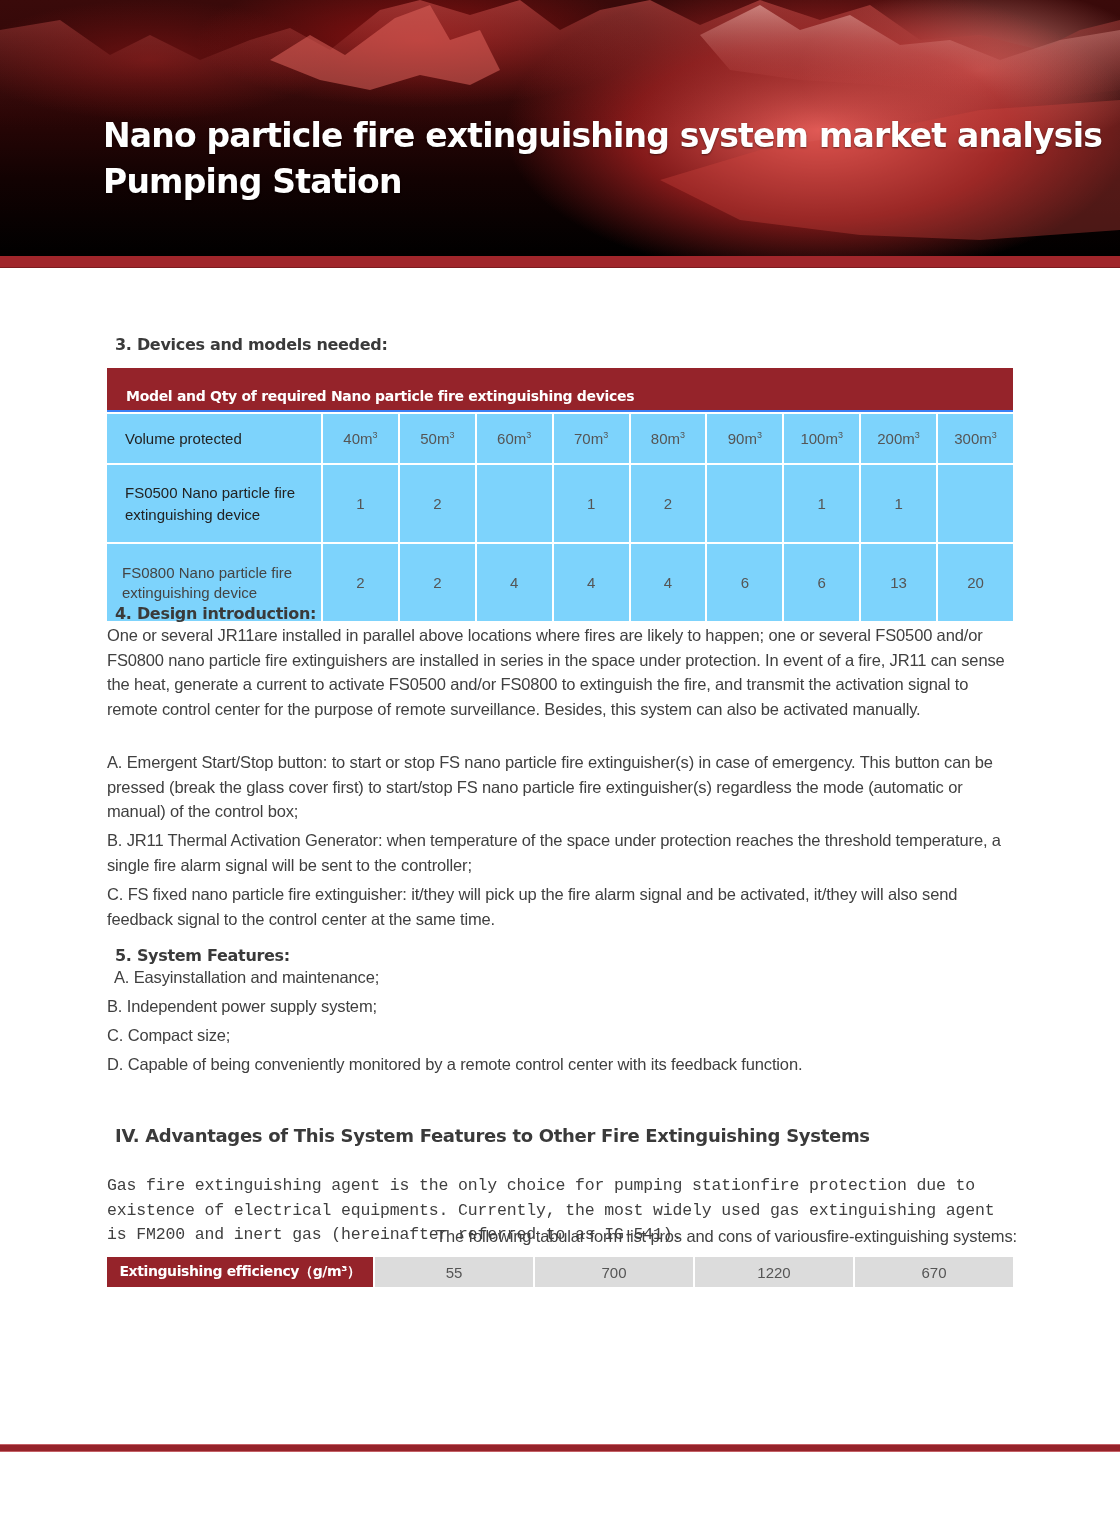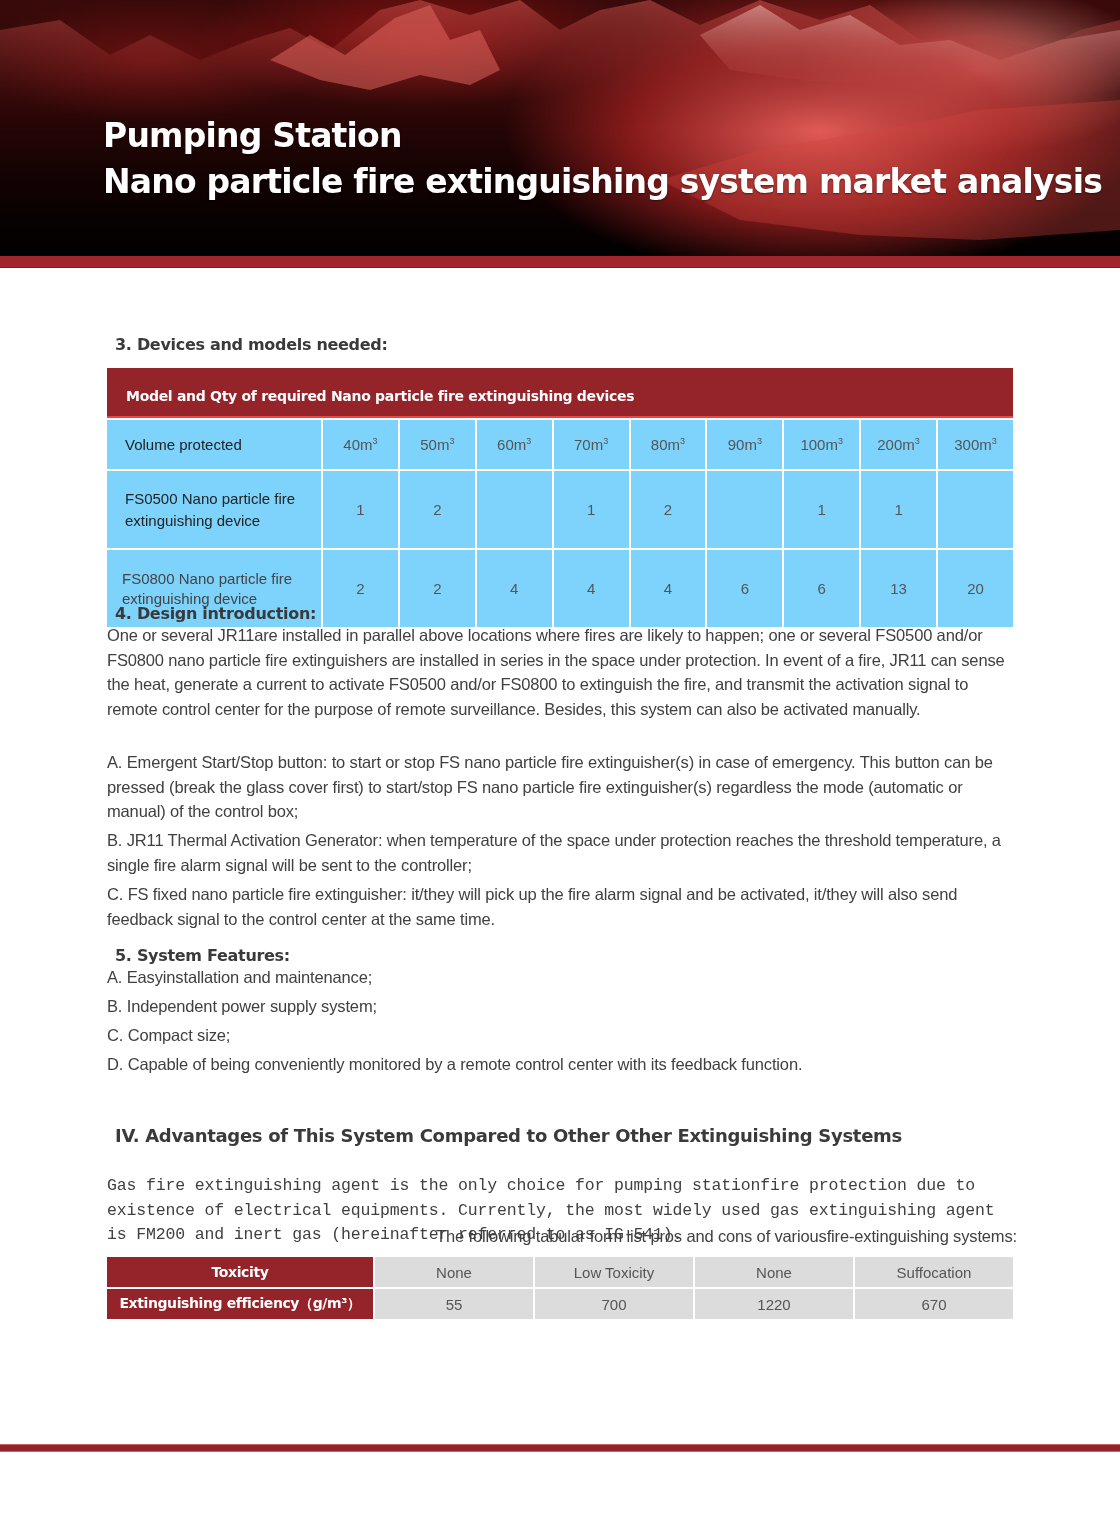--- a/index.html
+++ b/index.html
@@ -23,21 +23,21 @@
       color: #ffffff; letter-spacing: -0.8px; text-shadow: 0 1px 2px rgba(0,0,0,0.5);
     }
     .banner-title span { display: block; }
     .banner-stripe { position: absolute; left: 0; top: 256px; width: 1120px; height: 11px; background: #a0262b; border-bottom: 1px solid #7d1b1f; }
 
     .h3 { position: absolute; left: 107px; font-family: "DejaVu Sans", sans-serif; font-weight: bold; font-size: 16px; color: #3a3a3a; margin: 8px; letter-spacing: -0.3px; }
     .para { position: absolute; left: 107px; width: 910px; font-size: 16.5px; line-height: 24.6px; color: #404040; margin: 0; letter-spacing: -0.15px; }
 
     
     .devtbl { position: absolute; left: 107px; top: 368px; width: 906px; }
-    .devtbl .thead { height: 50px; background: #95232a; color: #fff; font-family: "DejaVu Sans", sans-serif; font-weight: bold; font-size: 14px; line-height: 56px; padding-left: 19px; letter-spacing: -0.3px; box-sizing: border-box; border-bottom: 2px solid #ef4444; }
+    .devtbl .thead { height: 44px; background: #95232a; color: #fff; font-family: "DejaVu Sans", sans-serif; font-weight: bold; font-size: 14px; line-height: 56px; padding-left: 19px; letter-spacing: -0.3px; box-sizing: border-box; border-bottom: 2px solid #3b82f6; }
     .devtbl table { border-collapse: separate; border-spacing: 2px; margin-left: -2px; width: 910px; table-layout: fixed; }
     .devtbl td { background: #7dd3fc; color: #555; text-align: center; font-size: 15px; padding: 8px; }
     .devtbl td.label { text-align: left; color: #222; font-size: 15px; padding-left: 18px; line-height: 22px; }
     .devtbl tr.r-vol td { height: 33px; }
     .devtbl tr.r-fs5 td { height: 61px; }
     .devtbl tr.r-fs8 td { height: 61px; }
     .devtbl tr.r-fs8 td.label { padding-left: 15px; line-height: 20px; color: #444; }
     .devtbl sup { font-size: 9px; vertical-align: super; line-height: 0; }
 
     
@@ -63,22 +63,22 @@
         <stop offset="0" stop-color="#ffd0c8" stop-opacity="0.9"></stop>
         <stop offset="1" stop-color="#c03030" stop-opacity="0"></stop>
       </linearGradient>
     </defs>
     <path d="M0,30 L60,20 L110,55 L150,35 L200,60 L250,40 L290,28 L330,50 L380,10 L420,0 L470,15 L520,0 L560,30 L600,10 L650,0 L700,25 L760,0 L820,20 L870,5 L920,40 L980,35 L1040,50 L1080,30 L1120,20 L1120,130 L0,130 Z" fill="url(#g1)" opacity="0.55"></path>
     <path d="M270,60 L310,35 L345,55 L395,18 L430,5 L450,40 L480,30 L500,70 L470,85 L420,75 L370,90 L320,80 Z" fill="#e86a62" opacity="0.5"></path>
     <path d="M700,35 L760,5 L800,30 L850,15 L900,45 L950,40 L1000,60 L1060,40 L1120,30 L1120,90 L1040,100 L960,95 L880,85 L800,80 L730,70 Z" fill="url(#g2)" opacity="0.55"></path>
     <path d="M660,180 L760,150 L880,130 L980,110 L1120,100 L1120,230 L980,240 L860,235 L740,220 Z" fill="#d0443e" opacity="0.35"></path>
   </svg>
   <h1 class="banner-title">
+    <span>Nano particle fire extinguishing system market analysis</span>
     <span>Pumping Station</span>
-    <span>Nano particle fire extinguishing system market analysis</span>
   </h1>
 </div>
 <div class="banner-stripe"></div>
 
 <h3 class="h3" style="top:327px;">3. Devices and models needed:</h3>
 
 <div class="devtbl">
   <div class="thead">Model and Qty of required Nano particle fire extinguishing devices</div>
   <table>
     <colgroup>
@@ -134,47 +134,40 @@
     </table>
 </div>
 
 <h3 class="h3" style="top:596px;">4. Design introduction:</h3>
 <p class="para" style="top:623px;">One or several JR11are installed in parallel above locations where fires are likely to happen; one or several FS0500 and/or FS0800 nano particle fire extinguishers are installed in series in the space under protection. In event of a fire, JR11 can sense the heat, generate a current to activate FS0500 and/or FS0800 to extinguish the fire, and transmit the activation signal to remote control center for the purpose of remote surveillance. Besides, this system can also be activated manually.</p>
 <p class="para" style="top:750px;">A. Emergent Start/Stop button: to start or stop FS nano particle fire extinguisher(s) in case of emergency. This button can be pressed (break the glass cover first) to start/stop FS nano particle fire extinguisher(s) regardless the mode (automatic or manual) of the control box;</p>
 <p class="para" style="top:828px;">B. JR11 Thermal Activation Generator: when temperature of the space under protection reaches the threshold temperature, a single fire alarm signal will be sent to the controller;</p>
 <p class="para" style="top:882px;">C. FS fixed nano particle fire extinguisher: it/they will pick up the fire alarm signal and be activated, it/they will also send feedback signal to the control center at the same time.</p>
 
 <h3 class="h3" style="top:938px;">5. System Features:</h3>
-<p class="para" style="top:965px;">A. Easyinstallation and maintenance;</p>
+<p class="para" style="top:965px;margin-left:7px;">A. Easyinstallation and maintenance;</p>
 <p class="para" style="top:994px;">B. Independent power supply system;</p>
 <p class="para" style="top:1023px;">C. Compact size;</p>
 <p class="para" style="top:1052px;">D. Capable of being conveniently monitored by a remote control center with its feedback function.</p>
 
-<h2 class="h3" style="top:1117px; font-size:18px;">IV. Advantages of This System Compared to Other Other Extinguishing Systems</h2>
+<h2 class="h3" style="top:1117px; font-size:18px;">IV. Advantages of This System Features to Other Fire Extinguishing Systems</h2>
 <p class="para" style="top:1174px;font-family:Liberation Mono, monospace;">Gas fire extinguishing agent is the only choice for pumping stationfire protection due to existence of electrical equipments. Currently, the most widely used gas extinguishing agent is FM200 and inert gas (hereinafter referred to as IG-541).</p>
 <p class="para" style="top:1224px;text-align:right;">The following tabular form list pros and cons of variousfire-extinguishing systems:</p>
 
 <div class="cmptbl">
   <table>
     <colgroup>
       <col style="width:266px">
         <col>
         <col>
         <col>
         <col>
     </colgroup>
     <tbody>
     <tr>
-      <td class="rowhead">Toxicity</td>
-      <td>None</td>
-      <td>Low Toxicity</td>
-      <td>None</td>
-      <td>Suffocation</td>
-    </tr>
-    <tr>
       <td class="rowhead">Extinguishing efficiency（g/m³）</td>
       <td>55</td>
       <td>700</td>
       <td>1220</td>
       <td>670</td>
     </tr>
   </tbody>
     </table>
 </div>
 

